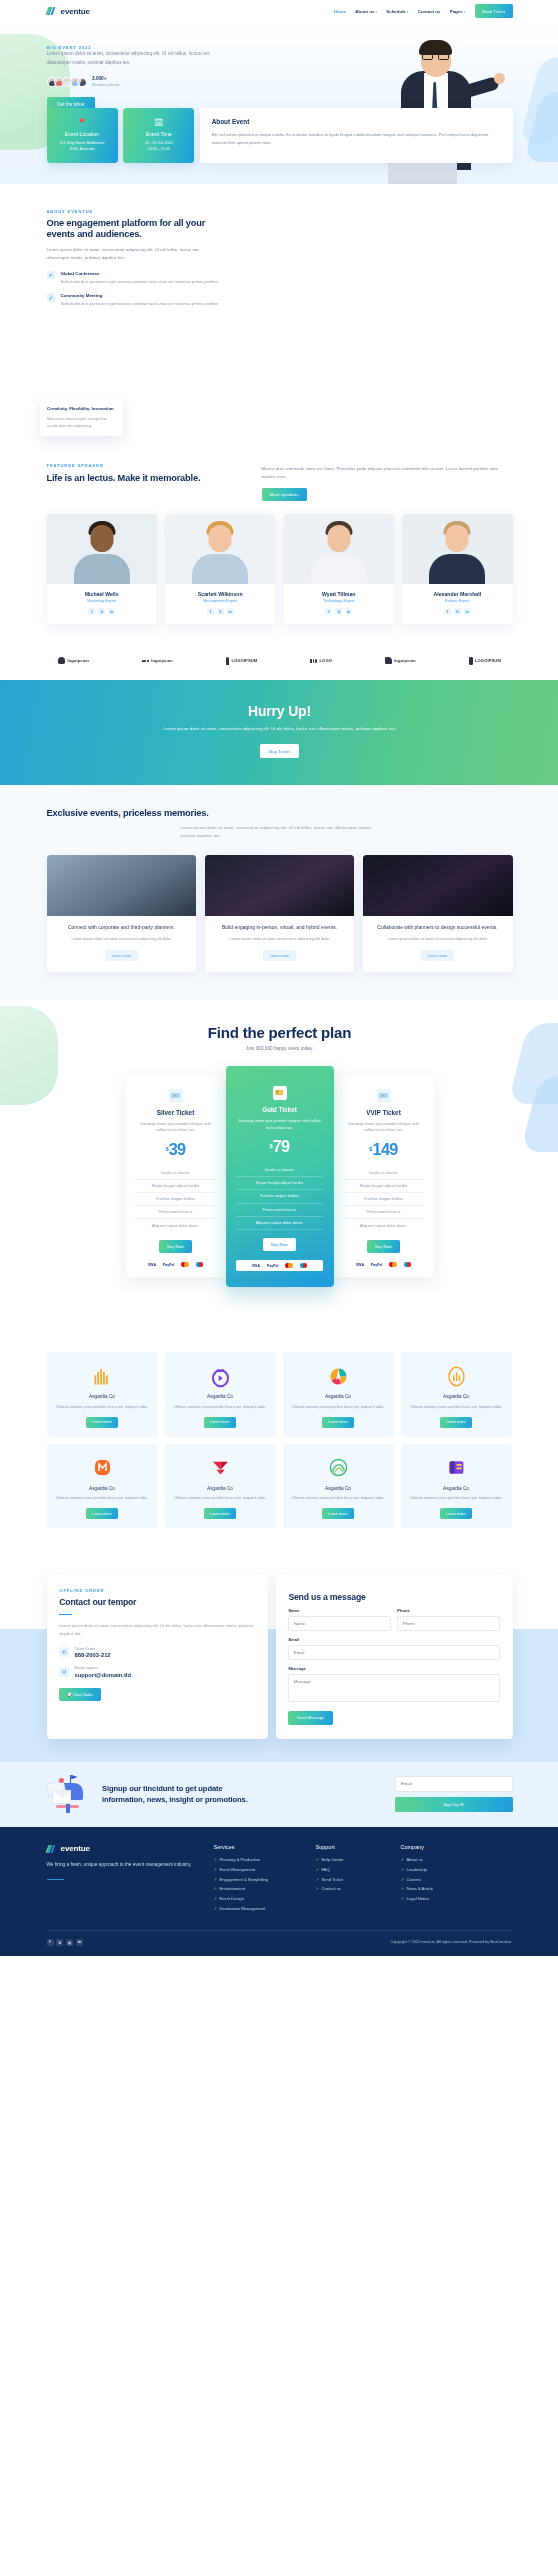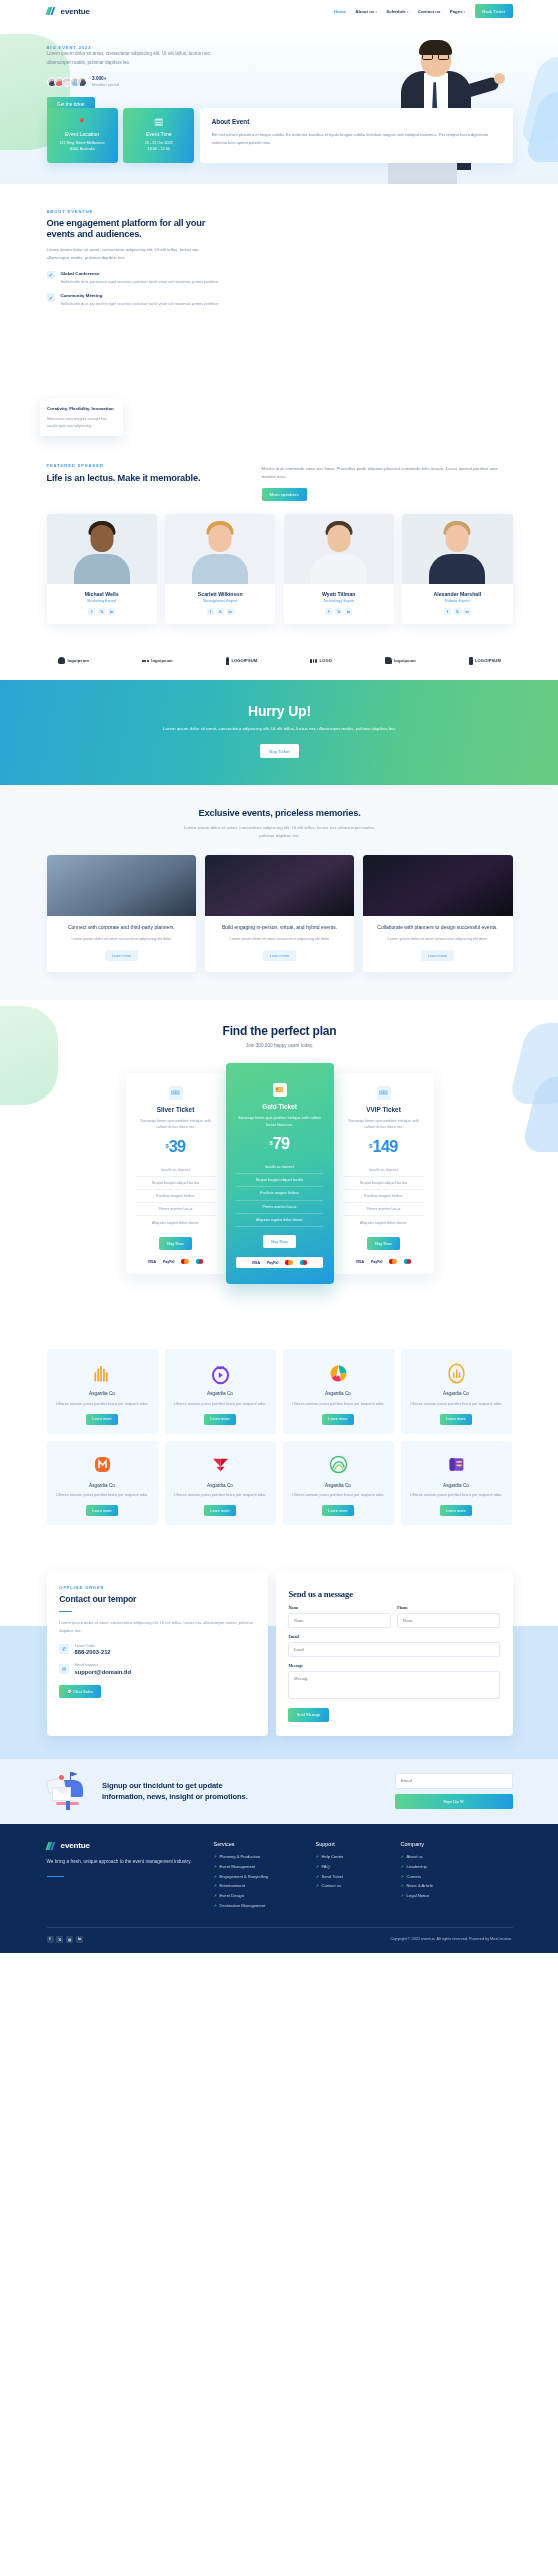--- a/index.html
+++ b/index.html
@@ -193,38 +193,38 @@
     display:flex; flex-direction:column; align-items:center; justify-content:center;
     box-shadow:0 2.9px 8.1px rgba(0,60,90,.12);
   }
   .cd-num { font-size:8.1px; font-weight:700; color:#2d8fe0; line-height:1; }
   .cd-lbl { font-size:3.8px; color:#1f3558; font-weight:700; margin-top:2.9px; }
   .cd-btn { margin-top:11.6px; background:#fff; color:#2d8fe0; border:none; border-radius:1.7px;
             font-size:4.4px; padding:4.7px 9.3px; cursor:pointer; font-family:inherit;}
 
   
   .gallery-sec { background:#f7fafd; padding:23px 0 28px; }
-  .center-head { text-align:center; }
+  .center-head { text-align:left; }
   .center-head h2 { font-size:9.3px; letter-spacing:-0.2px; }
   .center-head p { font-size:4.4px; line-height:1.85; color:#8b99ad; width:198px; margin:5.2px auto 0; }
   .gal-grid { display:flex; gap:8.1px; margin-top:15px; }
   .gal-card { flex:1; background:#fff; border-radius:3.5px; overflow:hidden; box-shadow:0 3.5px 11.6px rgba(40,80,140,.08); text-align:center; padding-bottom:10.5px;}
   .gal-img { height:61px; position:relative; overflow:hidden; }
   .gal-card h4 { font-size:5px; line-height:1.5; margin:8.1px 8.1px 0; font-weight:400; color:#1f3558;}
   .gal-card p { font-size:3.8px; line-height:1.75; color:#8b99ad; margin:4.7px 10.5px 0; }
   .learn { display:inline-block; margin-top:7.6px; background:#eaf4fd; color:#4da3e8;
            font-size:3.8px; padding:3.5px 6.4px; border-radius:1.7px; border:none; cursor:pointer; font-family:inherit;}
 
   
   .pricing { position:relative; overflow:hidden; padding:24.4px 0 30px; background:#fff;}
   .pr-blob-g{position:absolute;left:-35px;top:5.8px;width:93px;height:99px;background:linear-gradient(160deg,#ddf4e2,#bdead0);border-radius:0 35px 35px 0;opacity:.8;}
   .pr-blob-b{position:absolute;right:-23px;top:23px;width:64px;height:81px;background:#cfe6fa;border-radius:20px;transform:skewX(-14deg);opacity:.85;}
   .pr-blob-b2{position:absolute;right:-41px;top:76px;width:70px;height:76px;background:#bcdcf8;border-radius:20px;transform:skewX(-14deg);opacity:.7;}
   .pricing .inner { position:relative; }
-  .pricing h2 { text-align:center; font-size:12px; letter-spacing:-0.2px;}
+  .pricing h2 { text-align:center; font-size:15px; letter-spacing:-0.2px;}
   .pricing .sub { text-align:center; font-size:4.7px; color:#6b7a90; margin-top:4.7px; }
   .price-grid { display:flex; justify-content:center; align-items:center; margin-top:15px; }
   .price-card {
     width:100px; background:#fff; border-radius:4.1px; padding:12.8px 9.3px 10.5px; text-align:center;
     box-shadow:0 4.7px 15px rgba(40,80,140,.10);
   }
   .price-card.featured {
     width:108px; padding:20px 10.5px 16.3px; color:#fff; z-index:4;
     background:linear-gradient(160deg,#5fd38d 0%, #3fc6a8 50%, #1e9be0 100%);
     box-shadow:0 8.1px 18.6px rgba(30,140,160,.28);
@@ -278,21 +278,21 @@
     padding:21px 0 23px;
     background:linear-gradient(100deg,#7fd179 0%, #3bbfb5 30%, #2ba5dd 65%, #1f93e8 100%);
   }
   .cta-banner h2 { color:#fff; font-size:10px; letter-spacing:-0.2px;}
   .cta-banner p { font-size:4.4px; line-height:1.85; width:210px; margin:5.8px auto 0; }
   .cta-btn { margin-top:10.5px; background:#fff; color:#1f3558; border:none; border-radius:1.7px;
              font-size:4.4px; padding:5.2px 9.3px; cursor:pointer; font-family:inherit;}
   .contact-cards { display:flex; gap:8.1px; margin-top:20px; }
   .contact-card { background:#fff; border-radius:4.1px; padding:14px 12.8px; box-shadow:0 4.7px 14px rgba(40,80,140,.10); }
   .contact-card.left { width:221px; }
-  .contact-card.right { flex:1;font-family:Liberation Serif, serif; }
+  .contact-card.right { flex:1; }
   .contact-card h2 { font-size:8.7px; margin-top:4.1px; letter-spacing:-0.2px;}
   .rule { width:12.8px; height:1.2px; background:#2d8fe0; margin:6.4px 0 7.6px; }
   .contact-card p.lead { font-size:4.1px; line-height:1.9; color:#8b99ad; }
   .cinfo { display:flex; gap:5.2px; align-items:center; margin-top:8.7px; }
   .cinfo-ico { width:10px;height:10px;background:#e8f4fd;border-radius:1.7px;color:#2d8fe0;
                display:flex;align-items:center;justify-content:center;font-size:5.2px;flex-shrink:0;}
   .cinfo-lbl { font-size:3.8px; color:#8b99ad; }
   .cinfo-val { font-size:5.8px; font-weight:700; color:#12325f; margin-top:1.2px;}
   .chat-btn { margin-top:10px; font-size:4.1px; padding:4.1px 7.6px; }
   .form-h2 { font-size:8.7px; }

